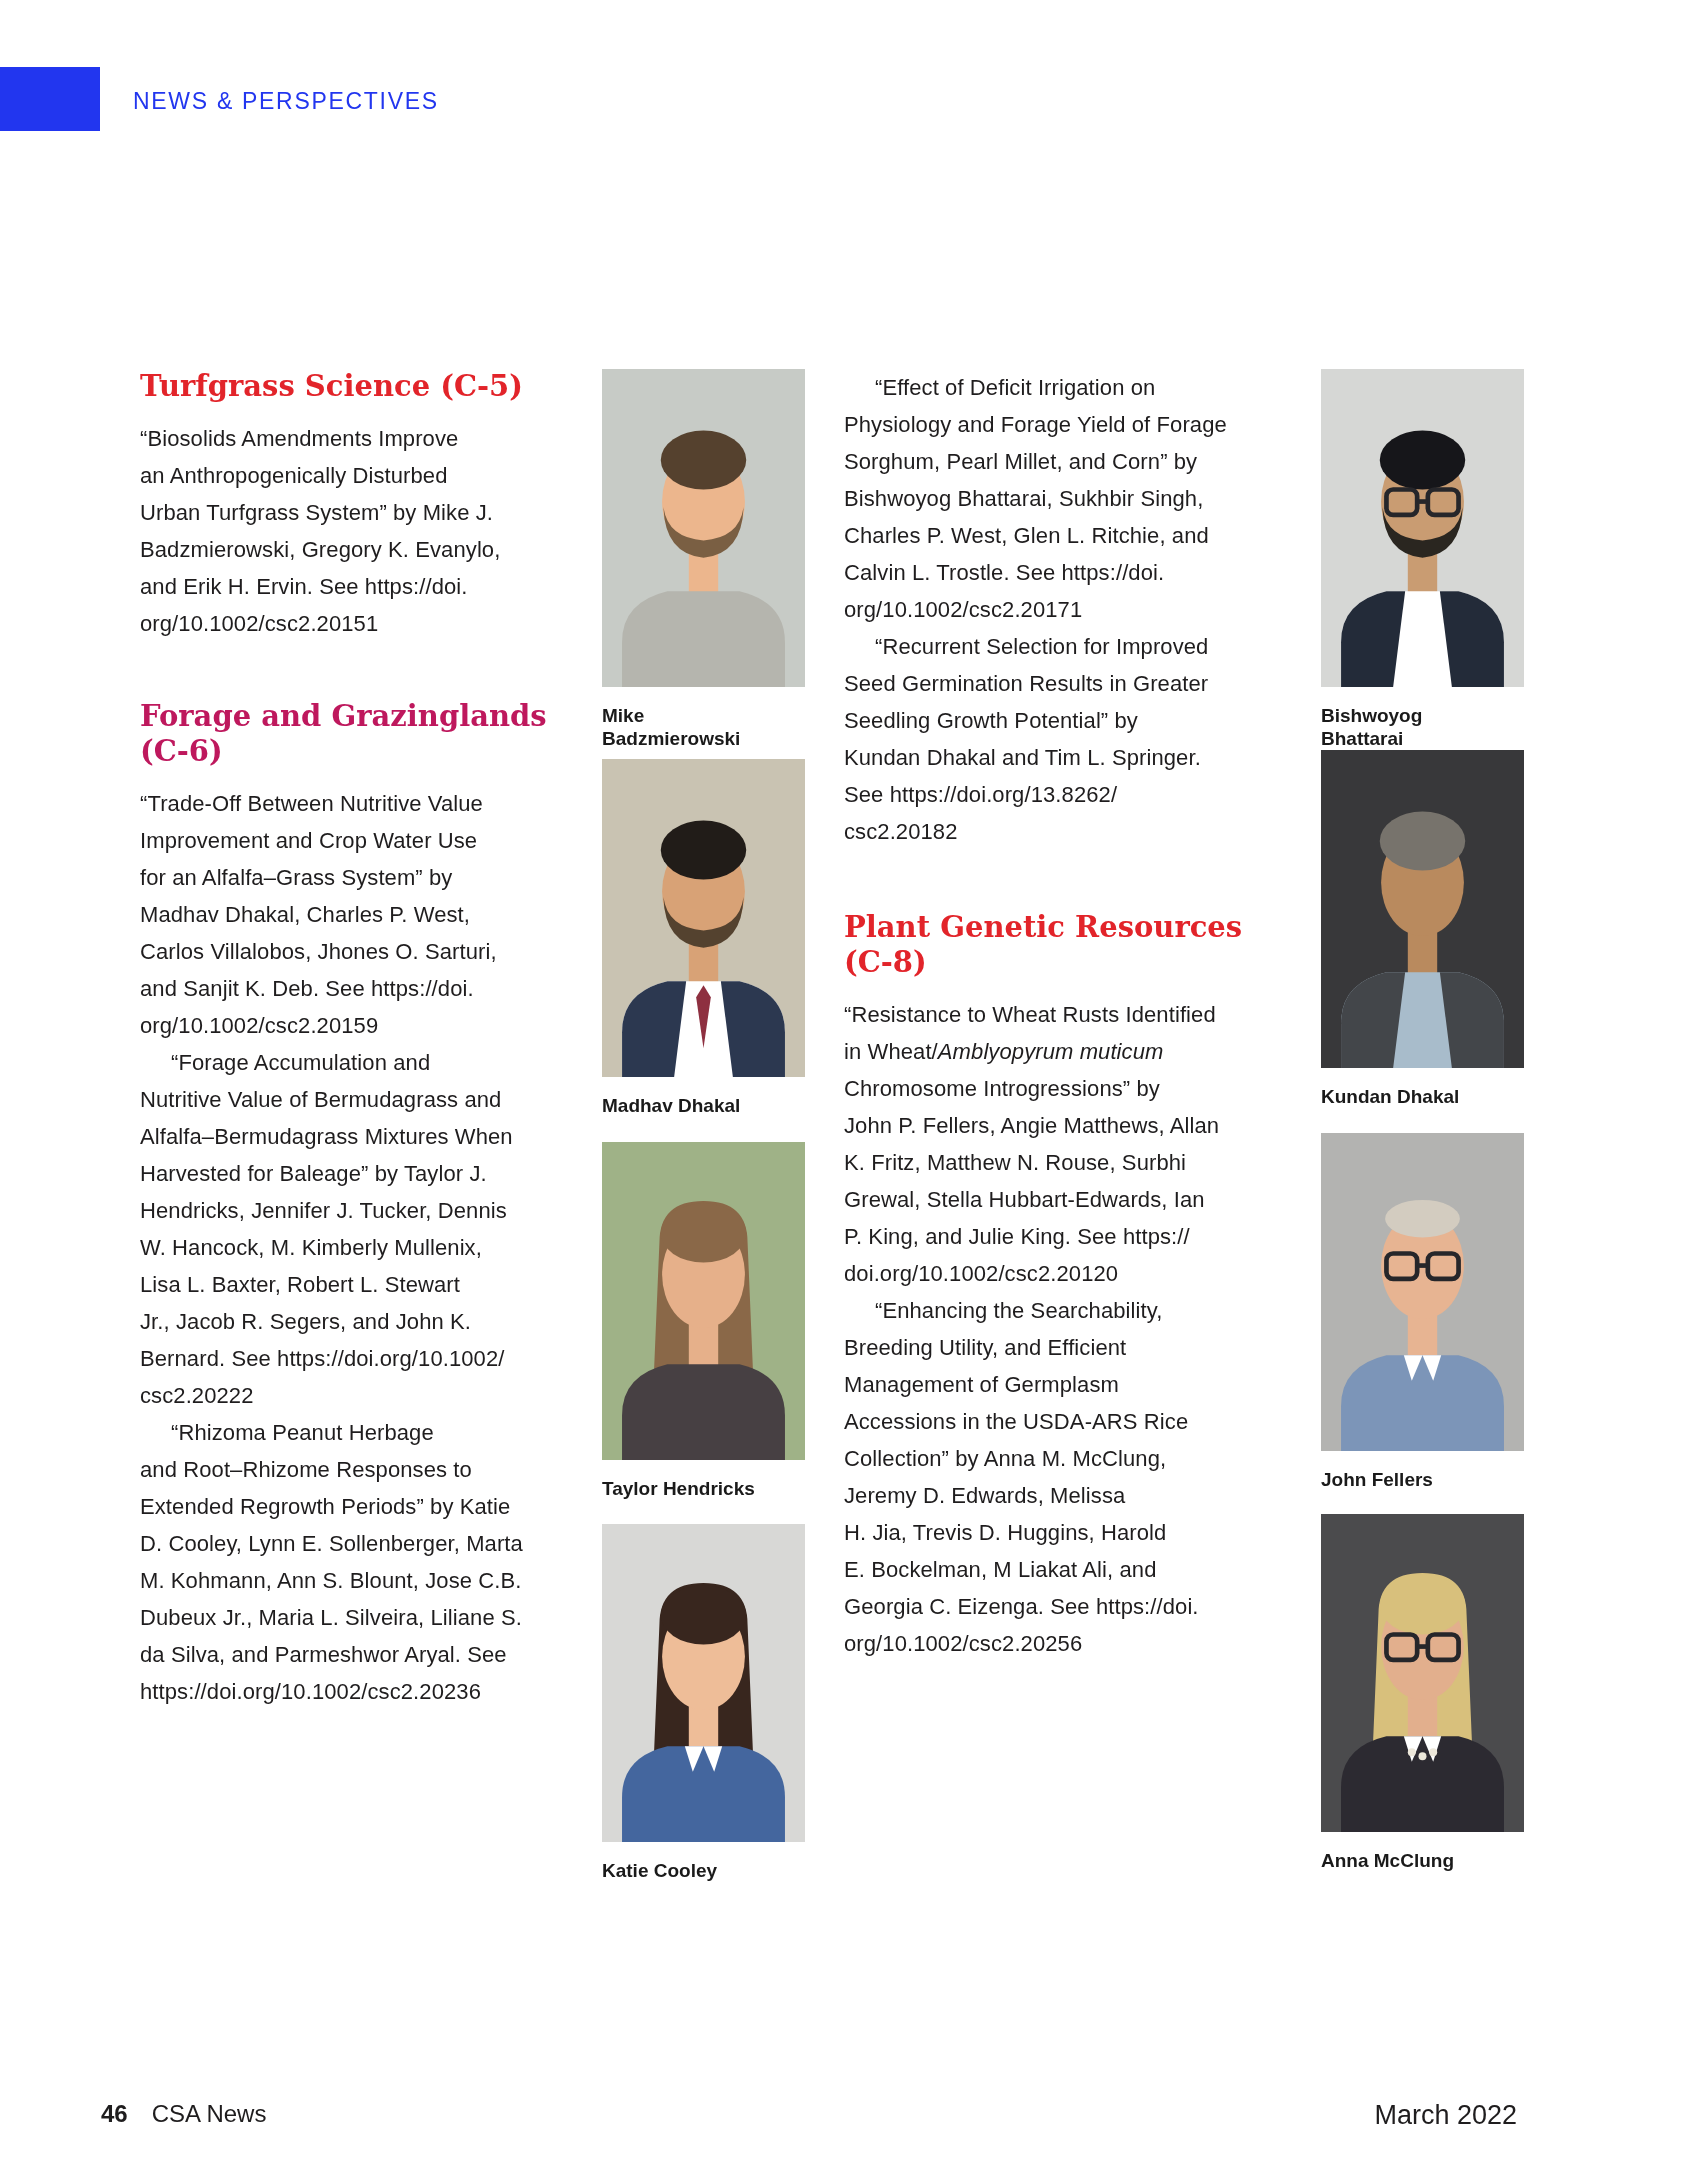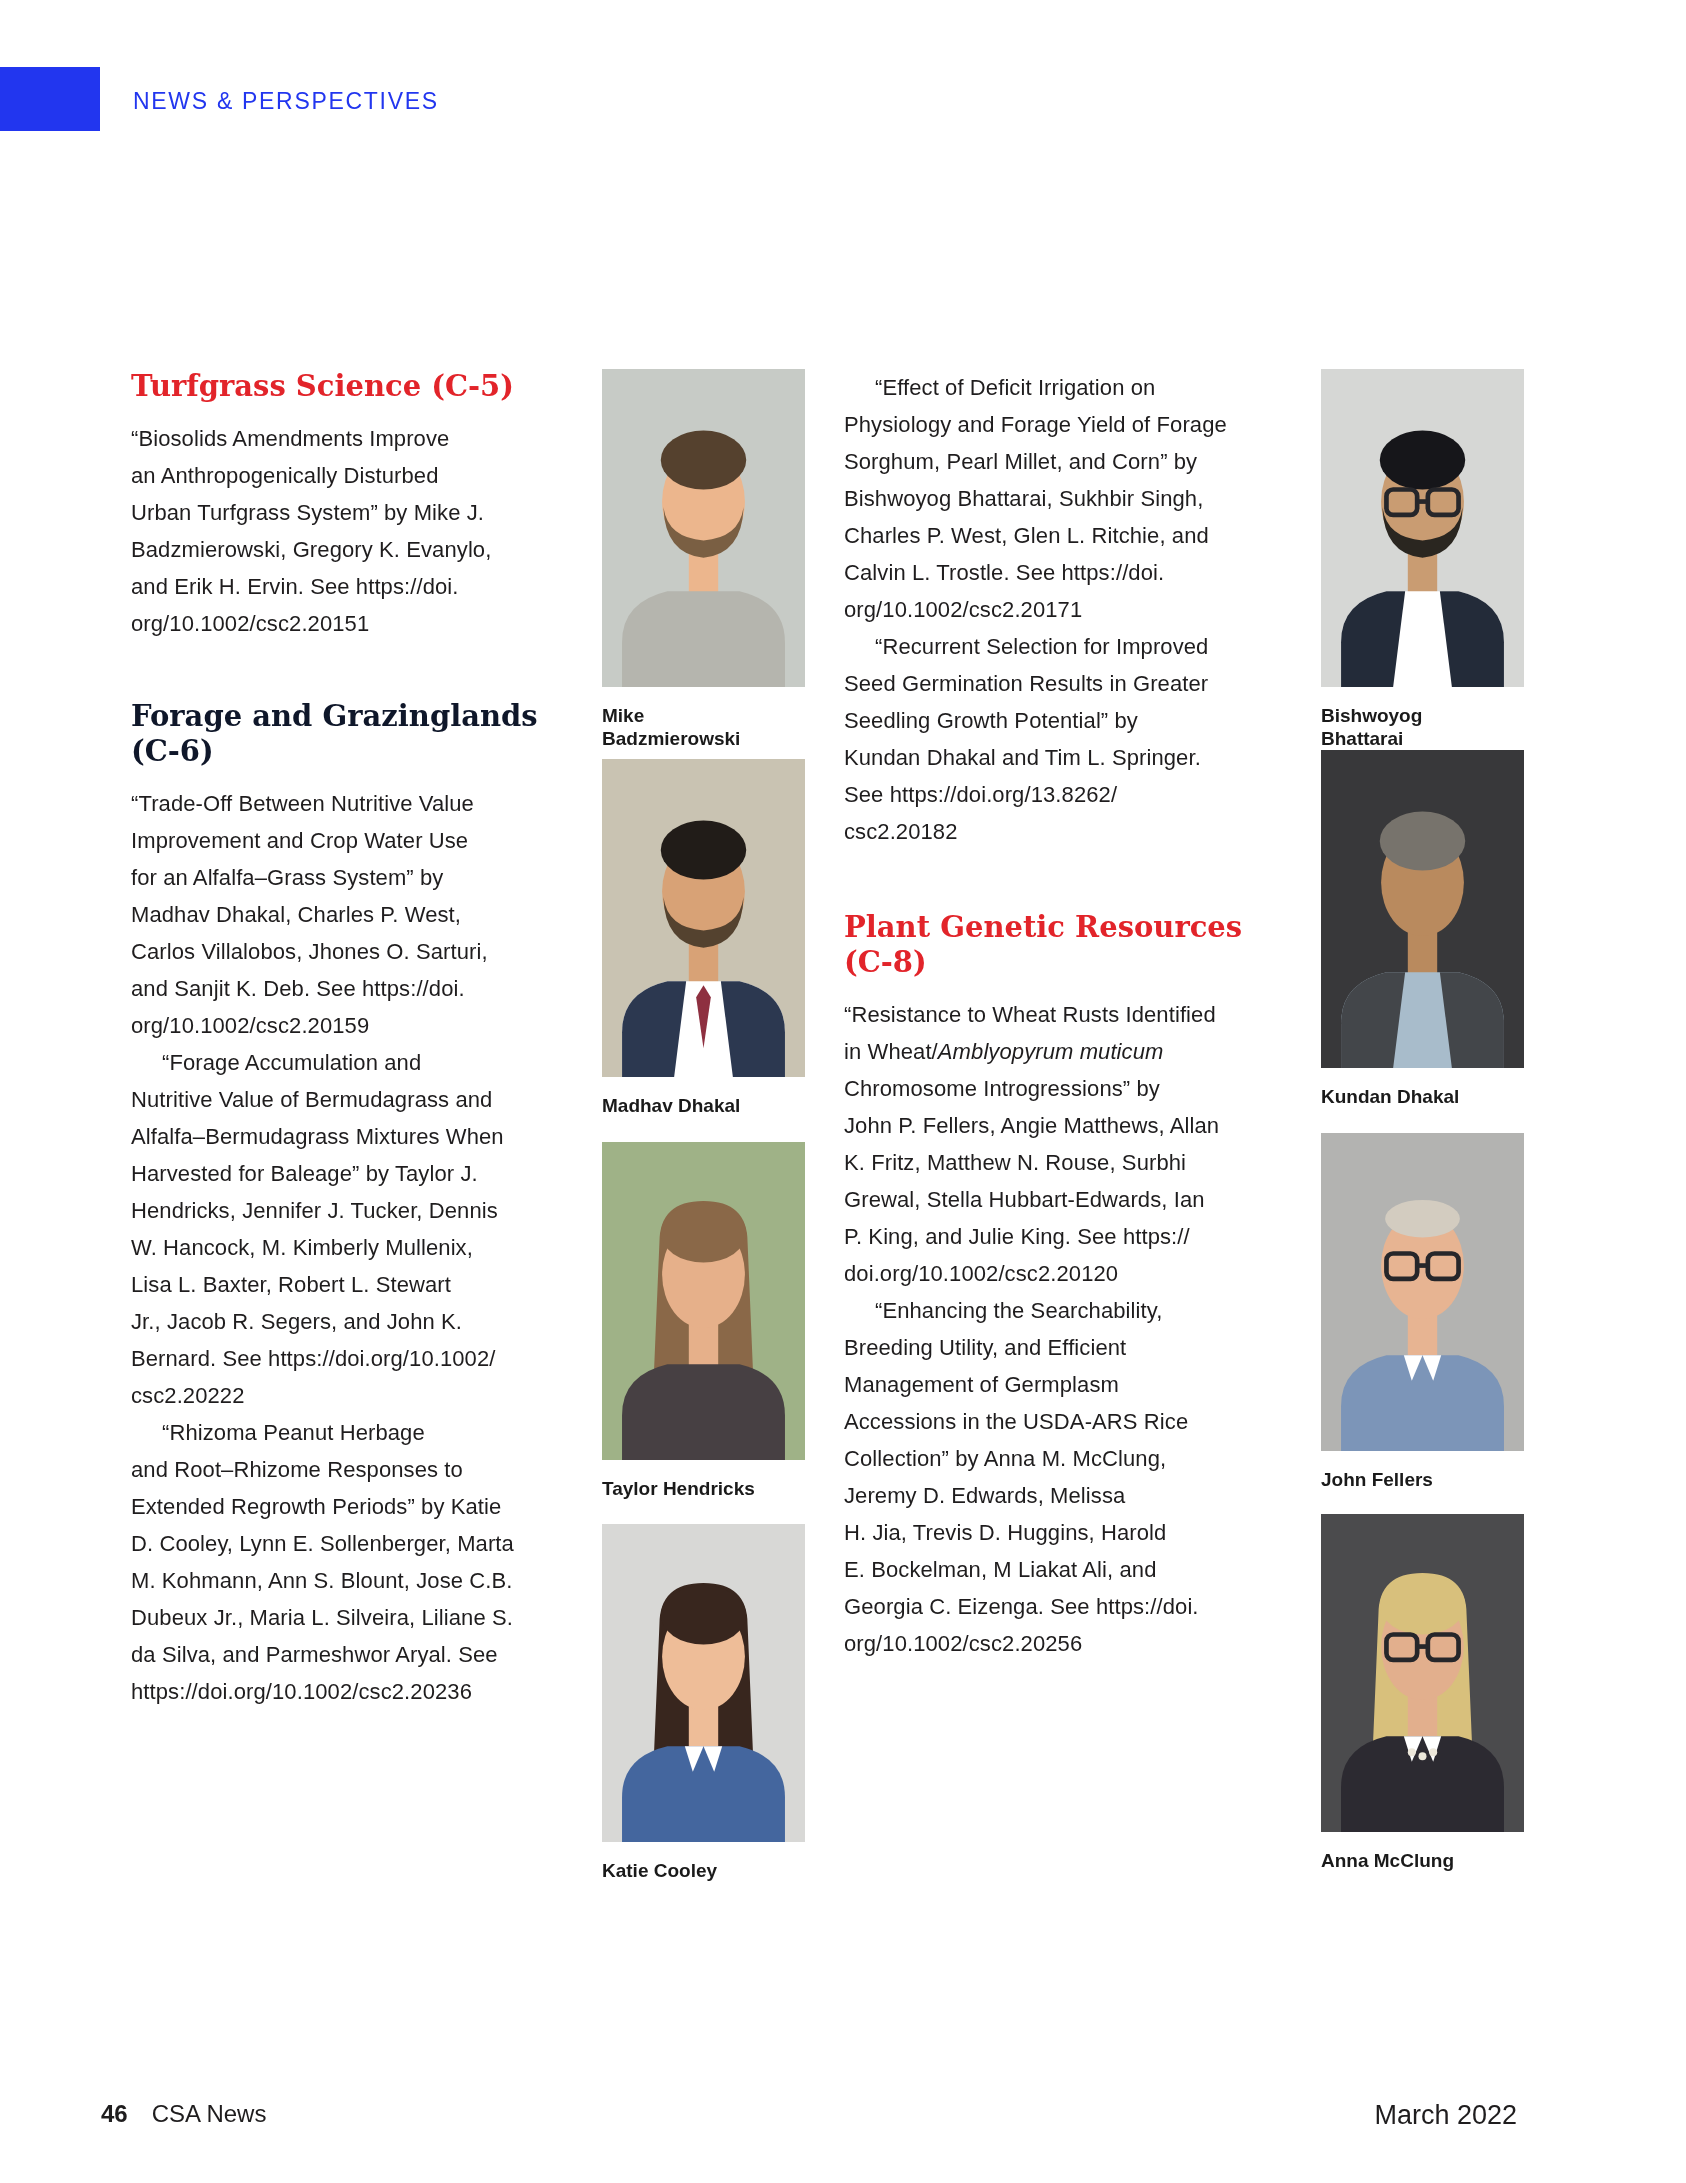--- a/index.html
+++ b/index.html
@@ -14,21 +14,21 @@
   .brand-square{
     position:absolute;left:0;top:67px;width:100px;height:64px;
     background:#2236ef;
   }
   .kicker{
     position:absolute;left:133px;top:88px;
     font-size:23px;letter-spacing:1.7px;color:#2236ef;
     font-weight:normal;
   }
   .col{position:absolute;}
-  .col-left{left:131px;top:369px;width:468px;}
+  .col-left{left:140px;top:369px;width:468px;}
   .col-mid{left:844px;top:369px;width:468px;}
   .red-heading{
     font-family:"DejaVu Serif","Liberation Serif",serif;
     font-weight:bold;color:#e2242a;
     font-size:29px;line-height:35px;
     margin:0;white-space:pre-line;
   }
   .h-gap-top{margin-top:57px;}
   .h-gap-top-mid{margin-top:60px;}
   .h-gap-bottom{margin-bottom:16px;}
@@ -57,21 +57,21 @@
 <div class="kicker" style="color: rgb(34, 54, 239);">NEWS &amp; PERSPECTIVES</div>
 
 <div class="col col-left">
   <h2 class="red-heading h-gap-bottom" style="color: rgb(226, 36, 42);">Turfgrass Science (C-5)</h2>
   <p class="body">“Biosolids Amendments Improve
 an Anthropogenically Disturbed
 Urban Turfgrass System” by Mike J.
 Badzmierowski, Gregory K. Evanylo,
 and Erik H. Ervin. See https://doi.
 org/10.1002/csc2.20151</p>
-  <h2 class="red-heading h-gap-top h-gap-bottom" style="color: #0f172a;">Forage and Grazinglands
+  <h2 class="red-heading h-gap-top h-gap-bottom" style="color: #be185d;">Forage and Grazinglands
 (C-6)</h2>
   <p class="body">“Trade-Off Between Nutritive Value
 Improvement and Crop Water Use
 for an Alfalfa–Grass System” by
 Madhav Dhakal, Charles P. West,
 Carlos Villalobos, Jhones O. Sarturi,
 and Sanjit K. Deb. See https://doi.
 org/10.1002/csc2.20159</p>
   <p class="body indent">“Forage Accumulation and
 Nutritive Value of Bermudagrass and

